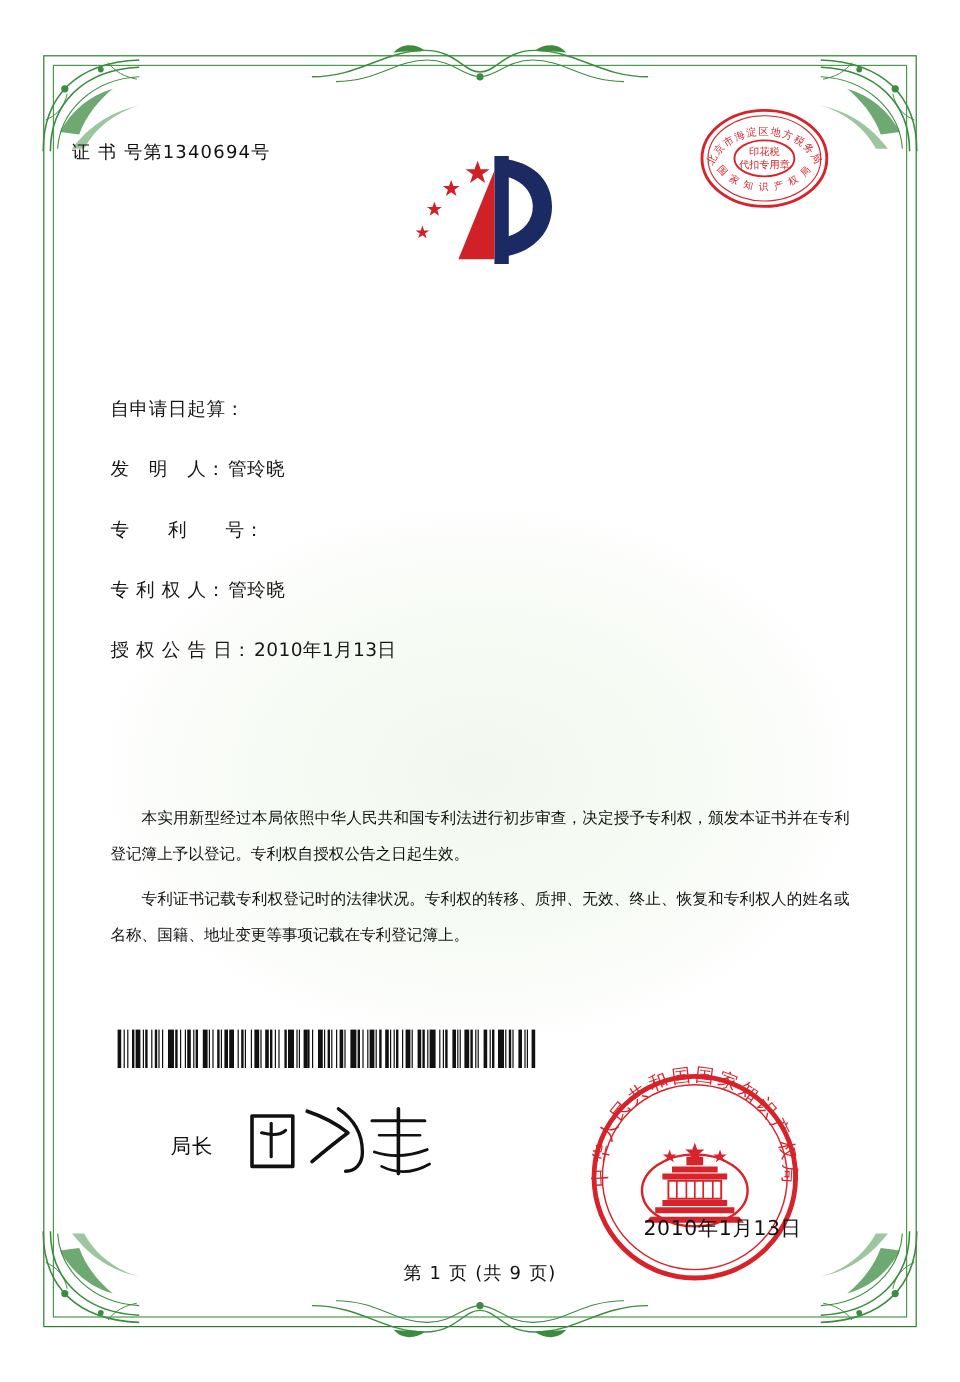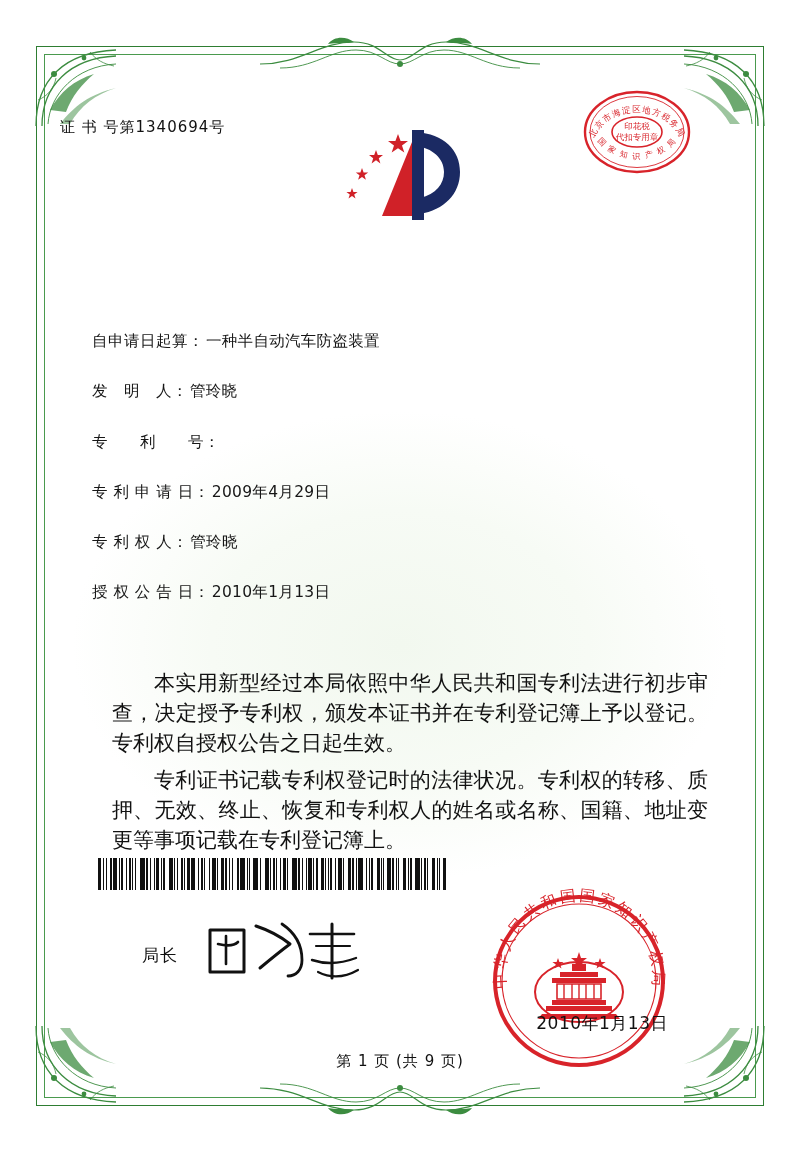--- a/index.html
+++ b/index.html
@@ -82,23 +82,22 @@
     white-space:nowrap;color:#161616;
     letter-spacing:0.5px;
   }
   .f-value{
     margin-left:2px;color:#161616;letter-spacing:0.3px;
   }
 
   
   .body-text{
     position:absolute;left:92px;right:92px;top:668px;
-    font-size:21px;line-height:30px;color:#111;
+    font-size:13px;line-height:30px;color:#111;
     text-align:justify;
-    margin-left:20px;
   }
   .body-text p{margin:0 0 7px 0;text-indent:2em;}
 
   
   .barcode{
     position:absolute;left:98px;top:858px;width:350px;height:32px;
     display:flex;align-items:flex-end;gap:0;
   }
   .barcode i{display:block;background:#111;height:100%;}
 
@@ -240,32 +239,27 @@
       </text>
       <text x="59" y="43" font-size="8.5" fill="#d8232a" text-anchor="middle" font-family="'DejaVu Sans',sans-serif">印花税</text>
       <text x="59" y="54" font-size="8.5" fill="#d8232a" text-anchor="middle" font-family="'DejaVu Sans',sans-serif">代扣专用章</text>
     </svg>
   </div>
 
 
   <div class="fields">
     <div class="field-row">
       <span class="f-label">自申请日起算：</span>
-      <span class="f-value">一种半自动汽车防盗装置</span>
     </div>
     <div class="field-row">
       <span class="f-label">发　明　人：</span>
       <span class="f-value">管玲晓</span>
     </div>
     <div class="field-row">
       <span class="f-label">专　　利　　号：</span>
-    </div>
-    <div class="field-row">
-      <span class="f-label">专 利 申 请 日：</span>
-      <span class="f-value">2009年4月29日</span>
     </div>
     <div class="field-row">
       <span class="f-label">专 利 权 人：</span>
       <span class="f-value">管玲晓</span>
     </div>
     <div class="field-row">
       <span class="f-label">授 权 公 告 日：</span>
       <span class="f-value">2010年1月13日</span>
     </div>
   </div>

